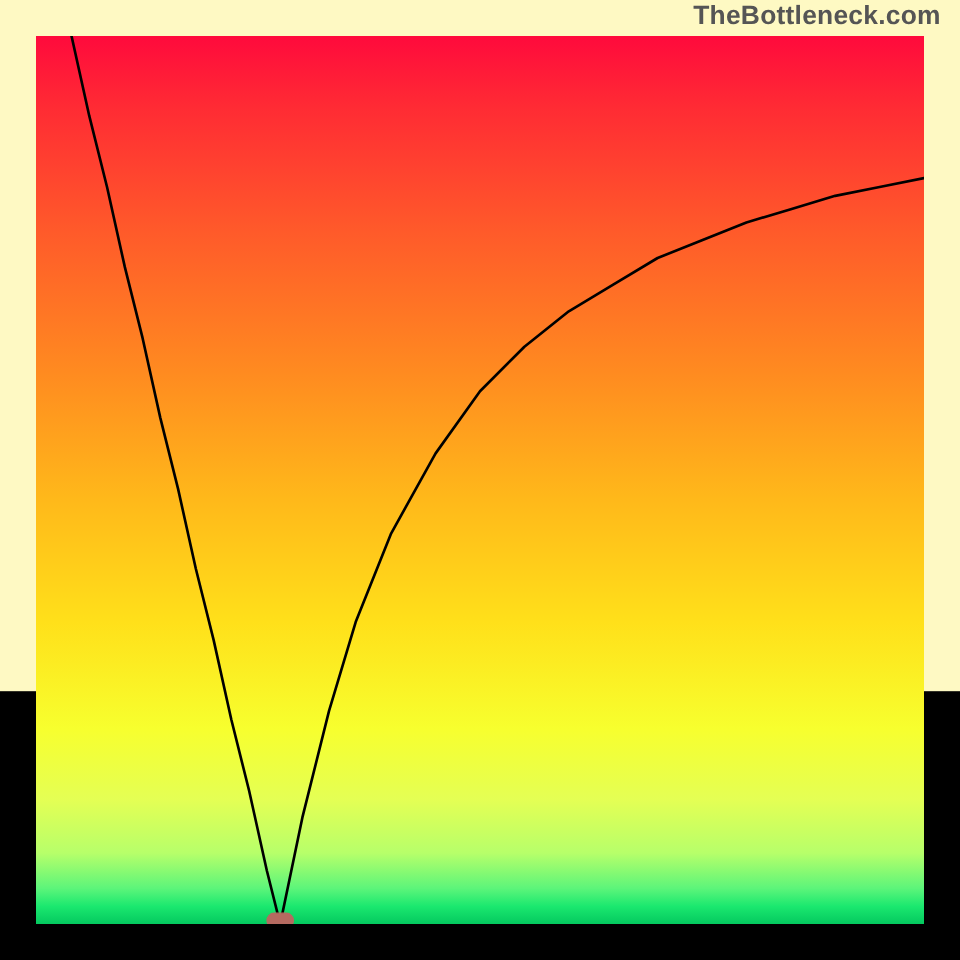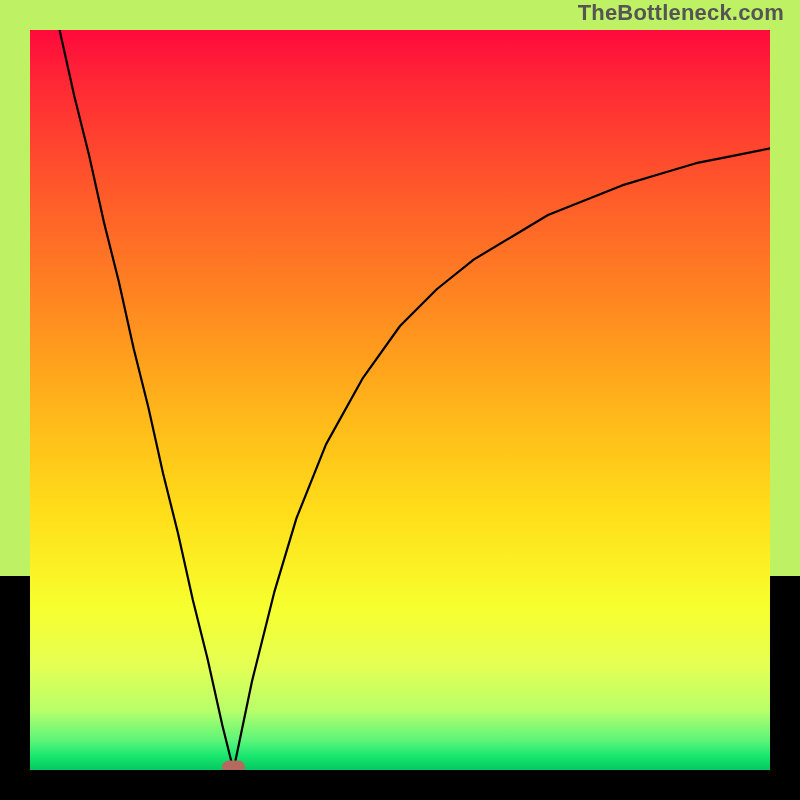--- a/index.html
+++ b/index.html
@@ -8,21 +8,21 @@
     width: 800px;
     height: 800px;
     background: #000;
     overflow: hidden;
     font-family: Arial, Helvetica, sans-serif;
   }
   .frame {
     position: relative;
     width: 800px;
     height: 576px;
-    background: #bef264;
+    background: #fef9c3;
   }
   .watermark {
     position: absolute;
     top: 0px;
     right: 16px;
     color: #555;
     font-size: 22px;
     font-weight: 600;
     letter-spacing: 0.2px;
     z-index: 50;

